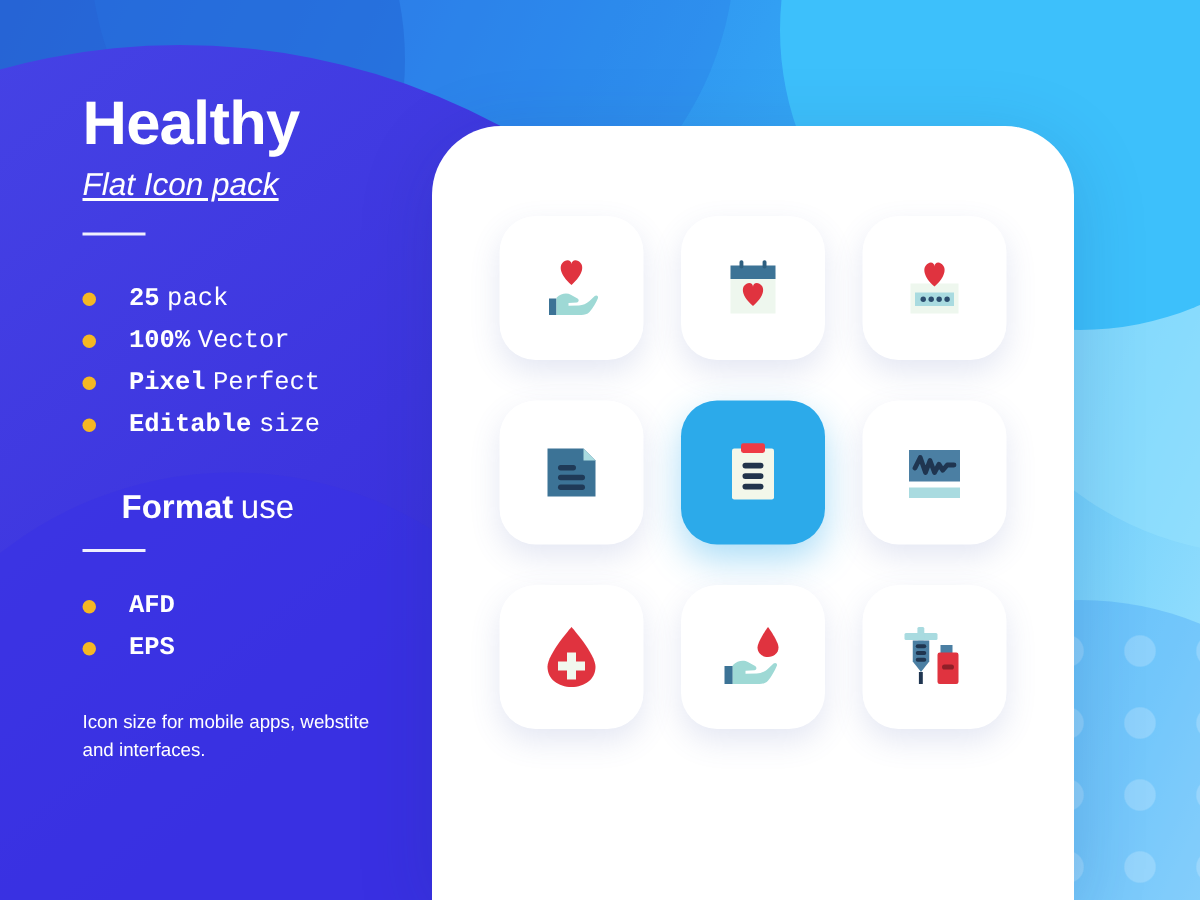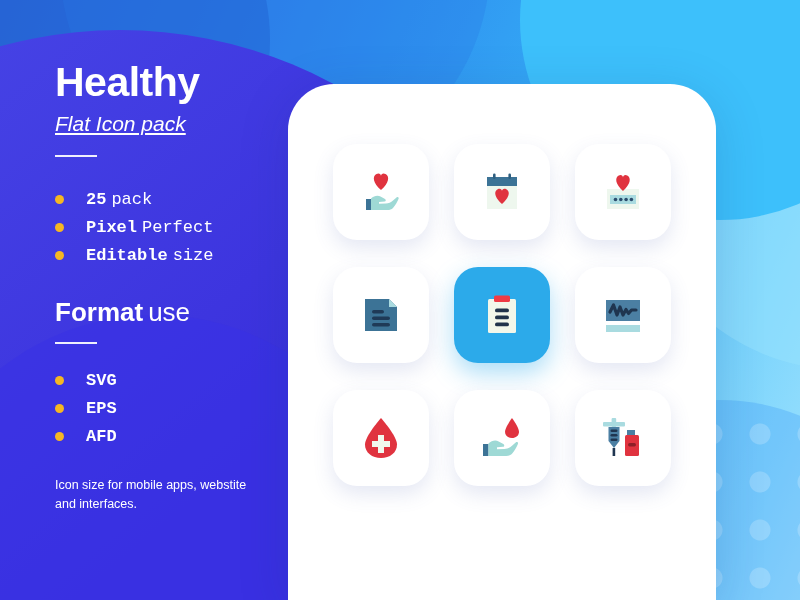--- a/index.html
+++ b/index.html
@@ -123,22 +123,23 @@
     background: #f5b723;
     margin-right: 22px;
     flex: 0 0 auto;
   }
   .li-strong { font-weight: bold; }
   .li-light  { font-weight: normal; }
   .li-gap { display: inline-block; width: 5px; }
 
   .format-head {
     margin-top: 30px;
-    font-size: 26px;
+    font-size: 22px;
     line-height: 1;
+    margin-left: 26px;
   }
   .format-head .b { font-weight: bold; }
   .format-head .n { font-weight: normal; }
   .rule2 {
     width: 42px;
     height: 2px;
     background: rgba(255,255,255,0.92);
     margin: 17px 0 0 0;
   }
 
@@ -212,49 +213,51 @@
 
     <ul class="list first">
       <li>
         <span class="dot"></span>
         <span class="li-strong">25</span>
         <span class="li-gap"></span>
         <span class="li-light">pack</span>
       </li>
       <li>
         <span class="dot"></span>
+        <span class="li-strong">100%</span>
+        <span class="li-gap"></span>
+        <span class="li-light">Vector</span>
+      </li>
+      <li>
+        <span class="dot"></span>
         <span class="li-strong">Pixel</span>
         <span class="li-gap"></span>
         <span class="li-light">Perfect</span>
       </li>
       <li>
         <span class="dot"></span>
         <span class="li-strong">Editable</span>
         <span class="li-gap"></span>
         <span class="li-light">size</span>
       </li>
     </ul>
 
     <div class="format-head">
       <span class="b">Format</span><span class="li-gap"></span><span class="n">use</span>
     </div>
     <div class="rule2"></div>
 
     <ul class="list second">
       <li>
         <span class="dot"></span>
-        <span class="li-strong">SVG</span>
+        <span class="li-strong">AFD</span>
       </li>
       <li>
         <span class="dot"></span>
         <span class="li-strong">EPS</span>
-      </li>
-      <li>
-        <span class="dot"></span>
-        <span class="li-strong">AFD</span>
       </li>
     </ul>
 
     <div class="footnote"><span>Icon size for </span><b>mobile apps</b><span>, </span><b>webstite</b><span> and </span><b>interfaces</b><span>.</span></div>
   </div>
 
   <div class="card">
     <div class="grid">
 
       <div class="tile">

